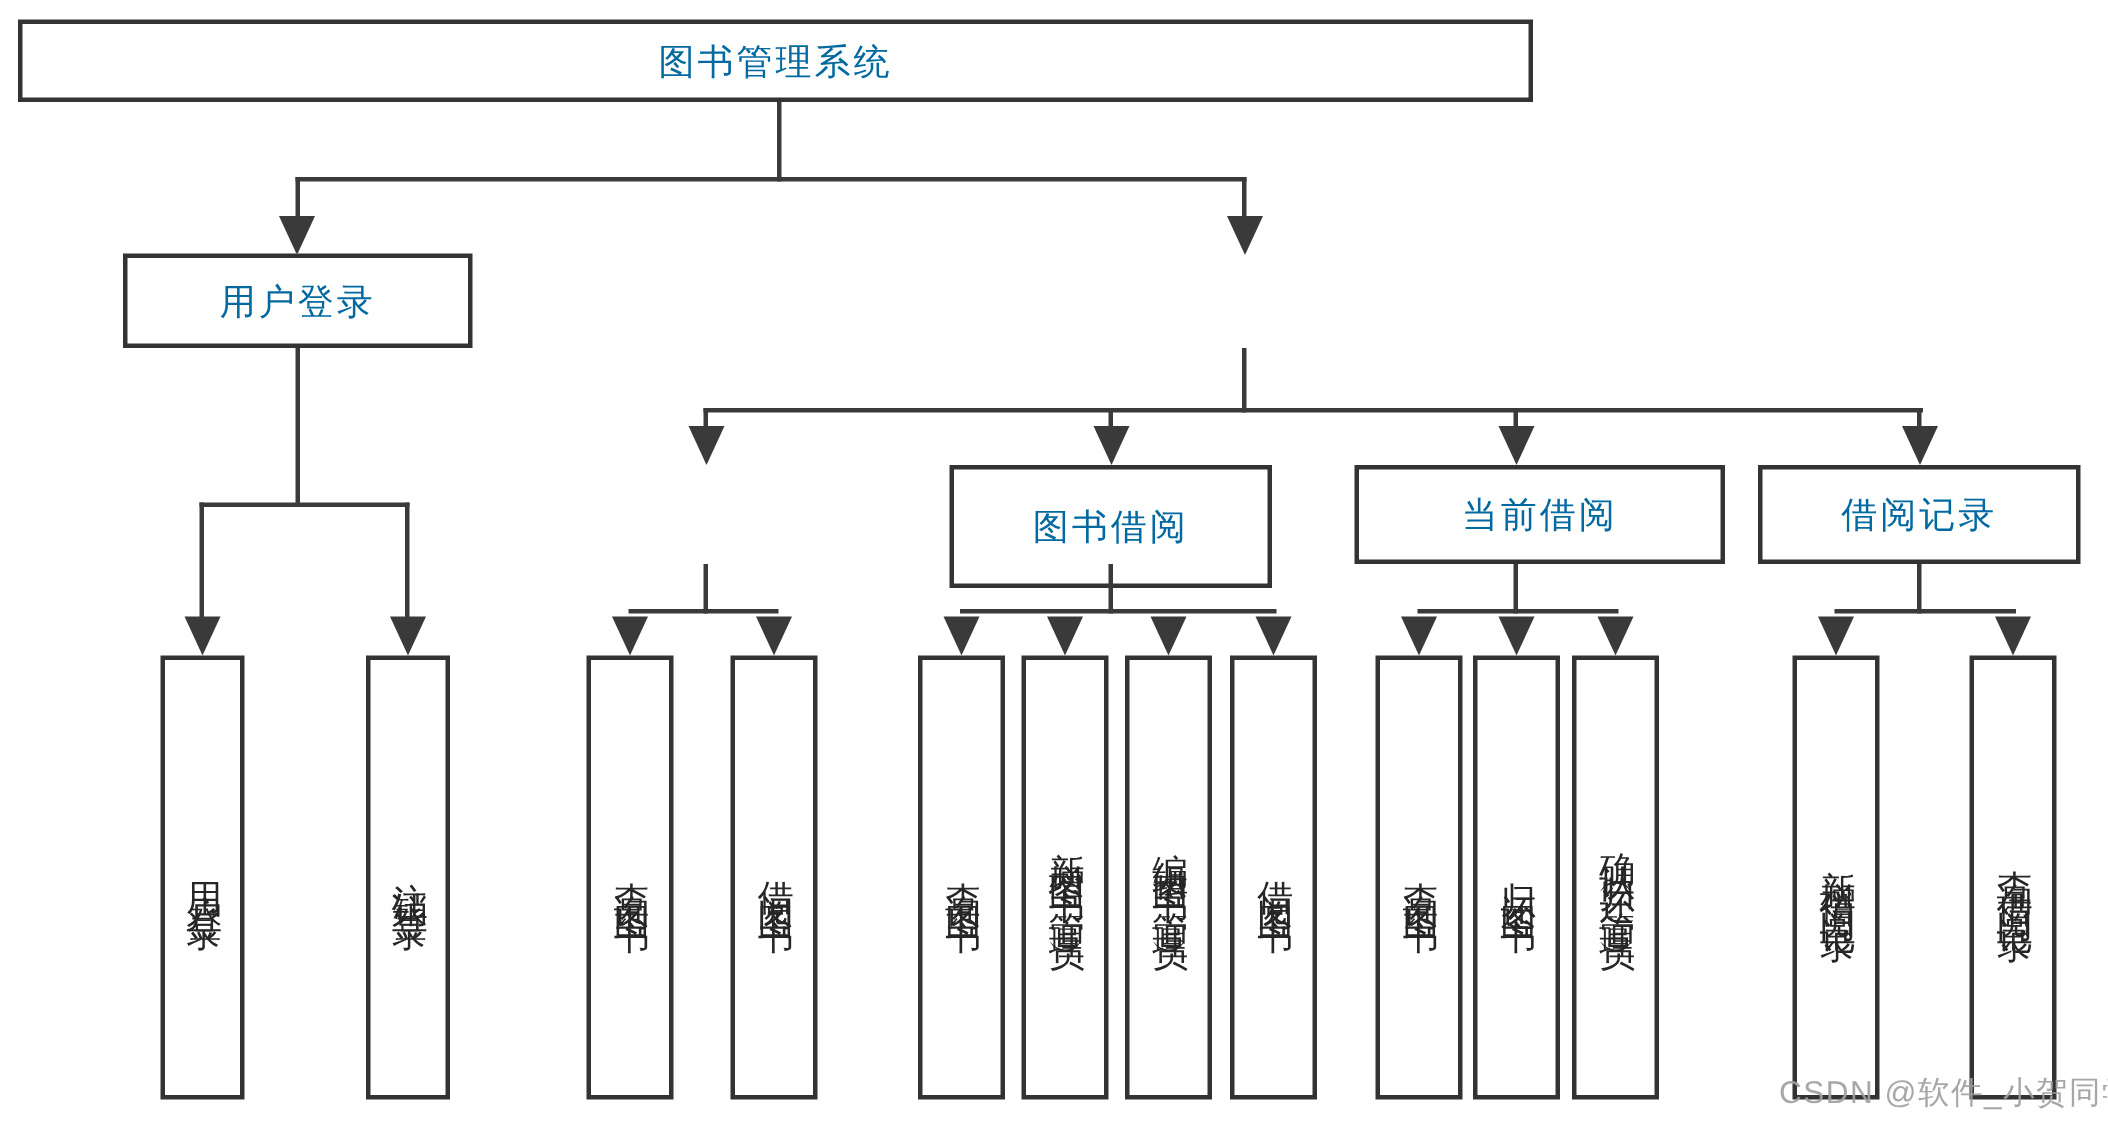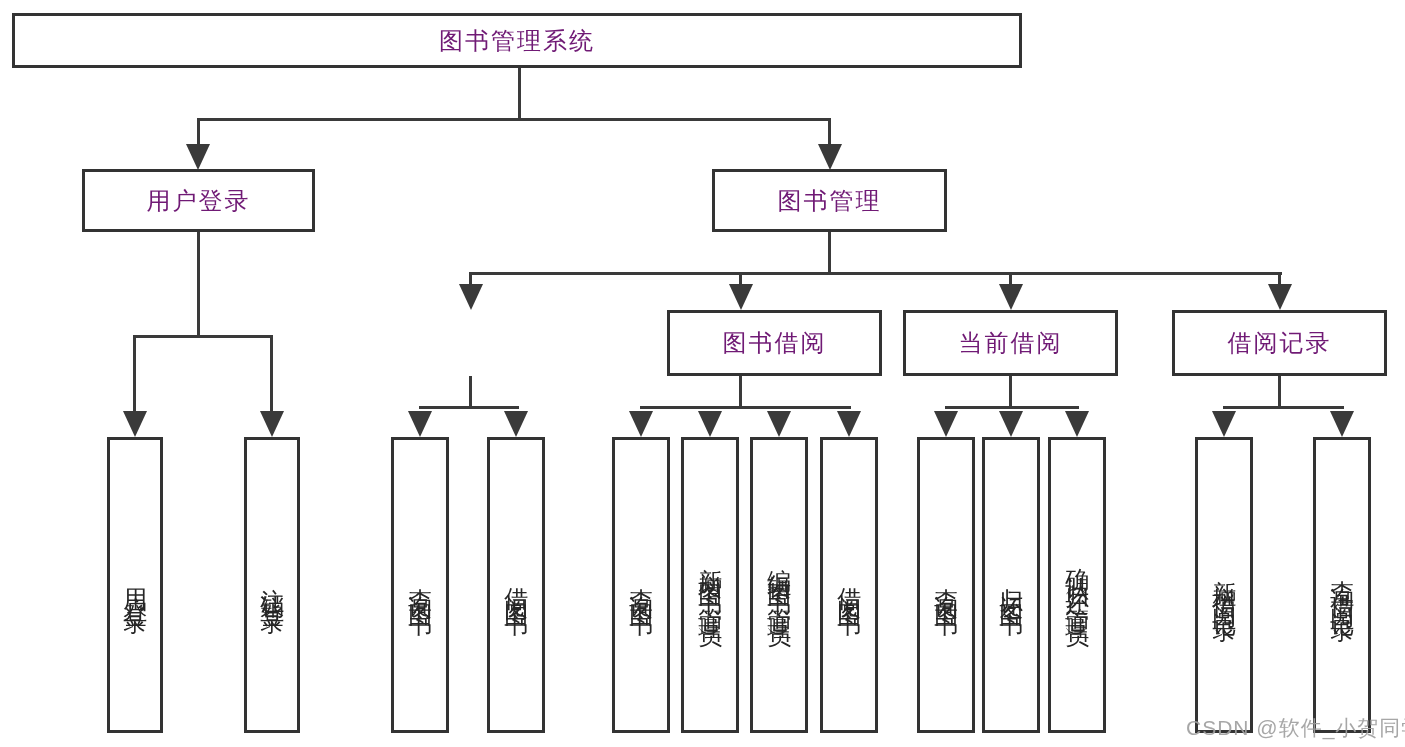--- a/index.html
+++ b/index.html
@@ -19,21 +19,21 @@
     position: absolute;
     box-sizing: border-box;
     background: #ffffff;
     border: 3px solid #333333;
     display: flex;
     align-items: center;
     justify-content: center;
   }
   .htext {
     font-size: 24px;
-    color: #701a75;
+    color: #0369a1;
     letter-spacing: 2px;
     white-space: nowrap;
   }
   .vtext {
     writing-mode: vertical-rl;
     text-orientation: upright;
     font-size: 24px;
     color: #262626;
     letter-spacing: 8px;
     line-height: 1.1;
@@ -73,46 +73,43 @@
   <div class="ln" style="left:518px;top:68px;width:3px;height:53px"></div>
   <div class="ln" style="left:197px;top:118px;width:634px;height:3px"></div>
   <div class="ln" style="left:197px;top:118px;width:3px;height:30px"></div>
   <div class="ln" style="left:828px;top:118px;width:3px;height:30px"></div>
   <div class="arr" style="left:186px;top:144px"></div>
   <div class="arr" style="left:818px;top:144px"></div>
 
   <div class="box" style="left:82px;top:169px;width:233px;height:63px">
     <span class="htext">用户登录</span>
   </div>
-  <div class="box" style="left:712px;top:169px;width:235px;height:63px">
-    <span class="htext">图书管理</span>
-  </div>
 
   <div class="ln" style="left:197px;top:232px;width:3px;height:106px"></div>
   <div class="ln" style="left:133px;top:335px;width:140px;height:3px"></div>
   <div class="ln" style="left:133px;top:335px;width:3px;height:80px"></div>
   <div class="ln" style="left:270px;top:335px;width:3px;height:80px"></div>
   <div class="arr" style="left:123px;top:411px"></div>
   <div class="arr" style="left:260px;top:411px"></div>
 
   <div class="ln" style="left:828px;top:232px;width:3px;height:43px"></div>
   <div class="ln" style="left:469px;top:272px;width:813px;height:3px"></div>
   <div class="ln" style="left:469px;top:272px;width:3px;height:16px"></div>
   <div class="ln" style="left:739px;top:272px;width:3px;height:16px"></div>
   <div class="ln" style="left:1009px;top:272px;width:3px;height:16px"></div>
   <div class="ln" style="left:1278px;top:272px;width:3px;height:16px"></div>
   <div class="arr" style="left:459px;top:284px"></div>
   <div class="arr" style="left:729px;top:284px"></div>
   <div class="arr" style="left:999px;top:284px"></div>
   <div class="arr" style="left:1268px;top:284px"></div>
 
-  <div class="box" style="left:667px;top:310px;width:215px;height:66px">
+  <div class="box" style="left:633px;top:310px;width:215px;height:82px">
     <span class="htext">图书借阅</span>
   </div>
-  <div class="box" style="left:903px;top:310px;width:215px;height:66px">
+  <div class="box" style="left:903px;top:310px;width:247px;height:66px">
     <span class="htext">当前借阅</span>
   </div>
   <div class="box" style="left:1172px;top:310px;width:215px;height:66px">
     <span class="htext">借阅记录</span>
   </div>
 
   <div class="ln" style="left:469px;top:376px;width:3px;height:33px"></div>
   <div class="ln" style="left:419px;top:406px;width:100px;height:3px"></div>
   <div class="arr" style="left:408px;top:411px"></div>
   <div class="arr" style="left:504px;top:411px"></div>

